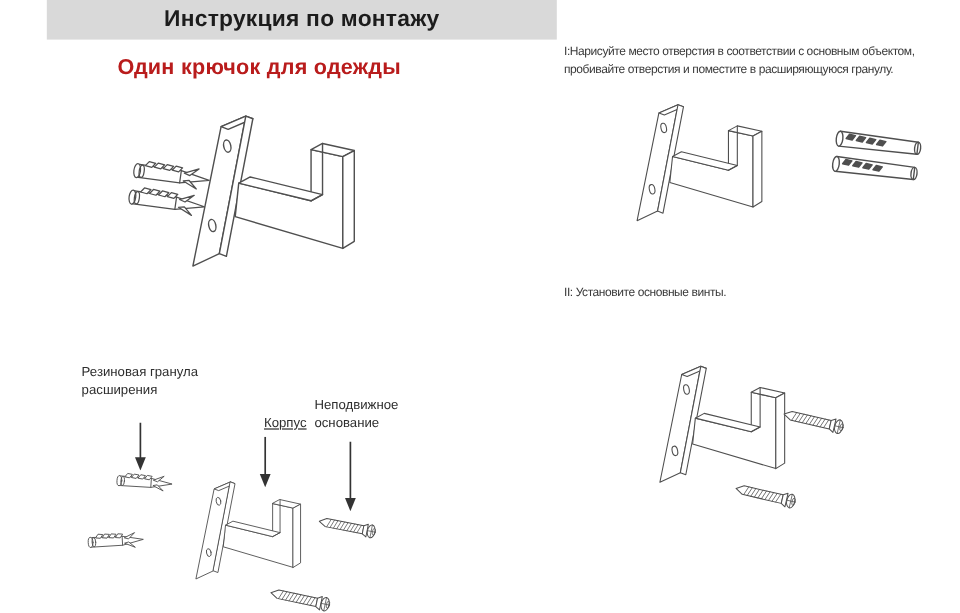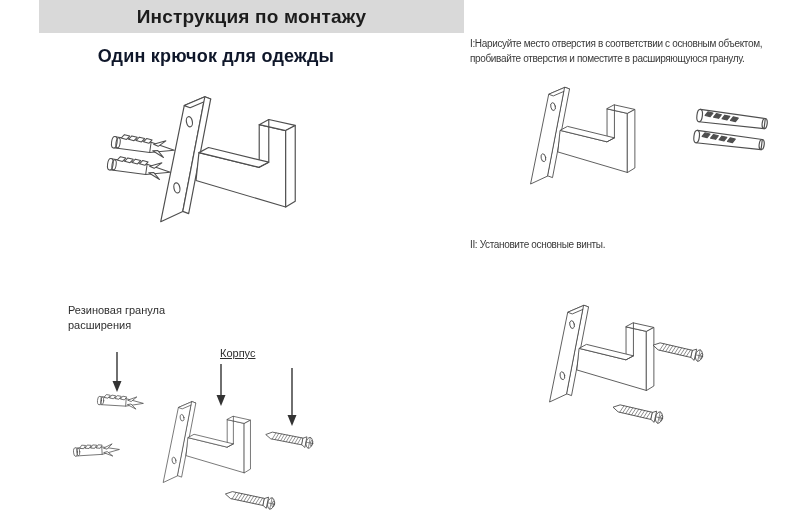--- a/index.html
+++ b/index.html
@@ -8,21 +8,21 @@
     font-family:"Liberation Sans","DejaVu Sans",sans-serif;color:#1f1f1f;
   }
   .abs{position:absolute;}
   #header-bar{
     left:0;top:0;width:425px;height:33px;background:#d9d9d9;
     display:flex;align-items:center;justify-content:center;margin-left:39px;
   }
   #header-title{font-size:19px;font-weight:600;color:#1c1c1c;letter-spacing:0.2px;}
   #subtitle{
     left:0;top:46px;width:432px;text-align:center;
-    font-size:18px;font-weight:600;color:#0f172a;letter-spacing:0.2px;
+    font-size:18px;font-weight:600;color:#b91c1c;letter-spacing:0.2px;
   }
   .step-text{
     left:470px;width:330px;font-size:10px;line-height:15px;color:#3a3a3a;
     letter-spacing:-0.35px;white-space:nowrap;
   }
   #step1-text{top:36px;}
   #step2-text{top:237px;}
   .part-label{
     font-size:11px;line-height:15px;color:#2e2e2e;
   }
@@ -176,20 +176,21 @@
         <path d="M68,8 L74,4.5 L74,23.5 L68,20 Z"></path>
         <ellipse cx="80" cy="14" rx="5.5" ry="9.5"></ellipse>
         <path d="M80,4.5 L80,23.5 M74.5,14 L85.5,14" fill="none" stroke-width="1"></path>
         <ellipse cx="84" cy="14" rx="2.2" ry="5" fill="none" stroke-width="1"></ellipse>
       </g>
     </svg>
   </span>
 
   <div id="label-expansion" class="abs part-label">Резиновая гранула расширения</div>
   <div id="label-body" class="abs part-label">Корпус</div>
+  <div id="label-base" class="abs part-label">Неподвижное основание</div>
 
   <svg class="abs" style="left:111px;top:352px;" width="12" height="40">
     <line x1="6" y1="0" x2="6" y2="31" stroke="#333" stroke-width="1.4"></line>
     <polygon points="1.5,29 10.5,29 6,40" fill="#333"></polygon>
   </svg>
   <svg class="abs" style="left:215px;top:364px;" width="12" height="42">
     <line x1="6" y1="0" x2="6" y2="33" stroke="#333" stroke-width="1.4"></line>
     <polygon points="1.5,31 10.5,31 6,42" fill="#333"></polygon>
   </svg>
   <svg class="abs" style="left:286px;top:368px;" width="12" height="58">

